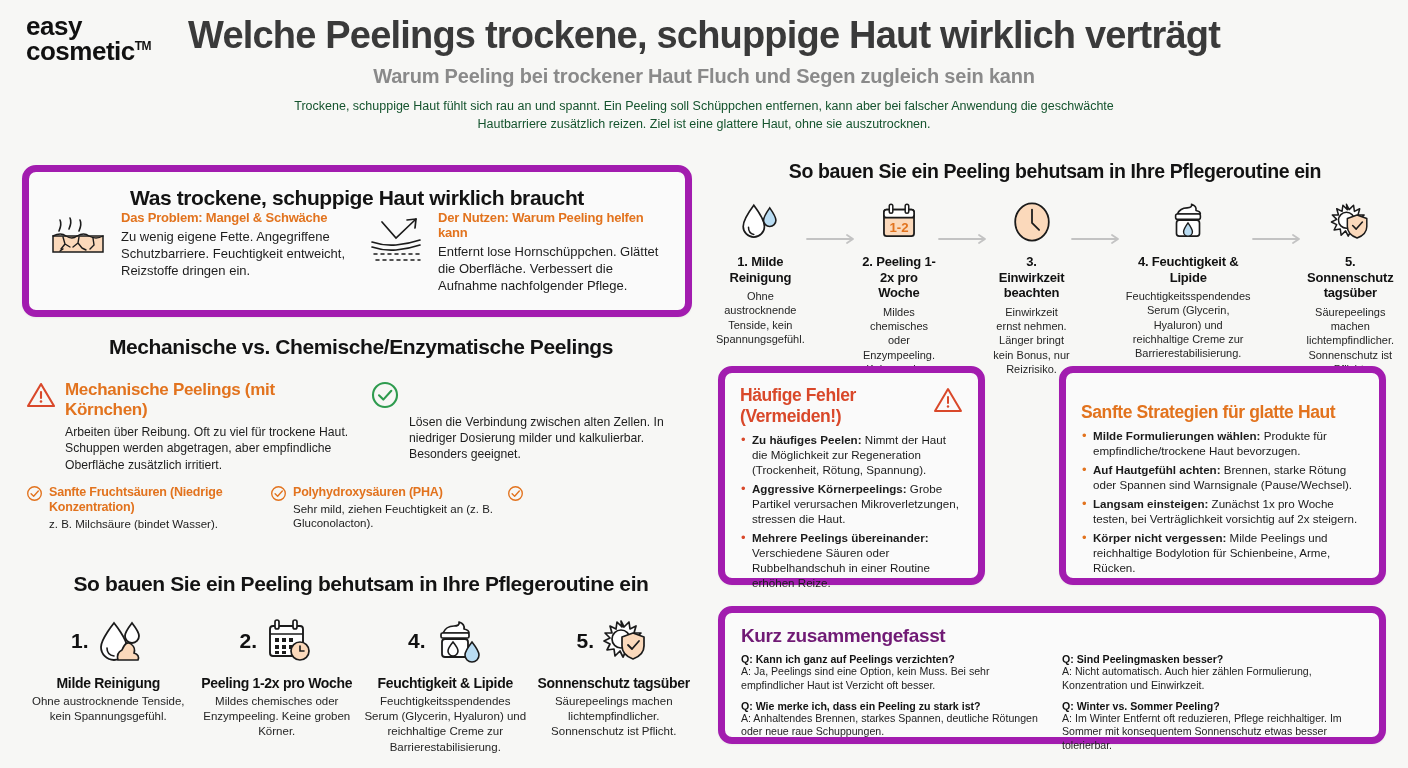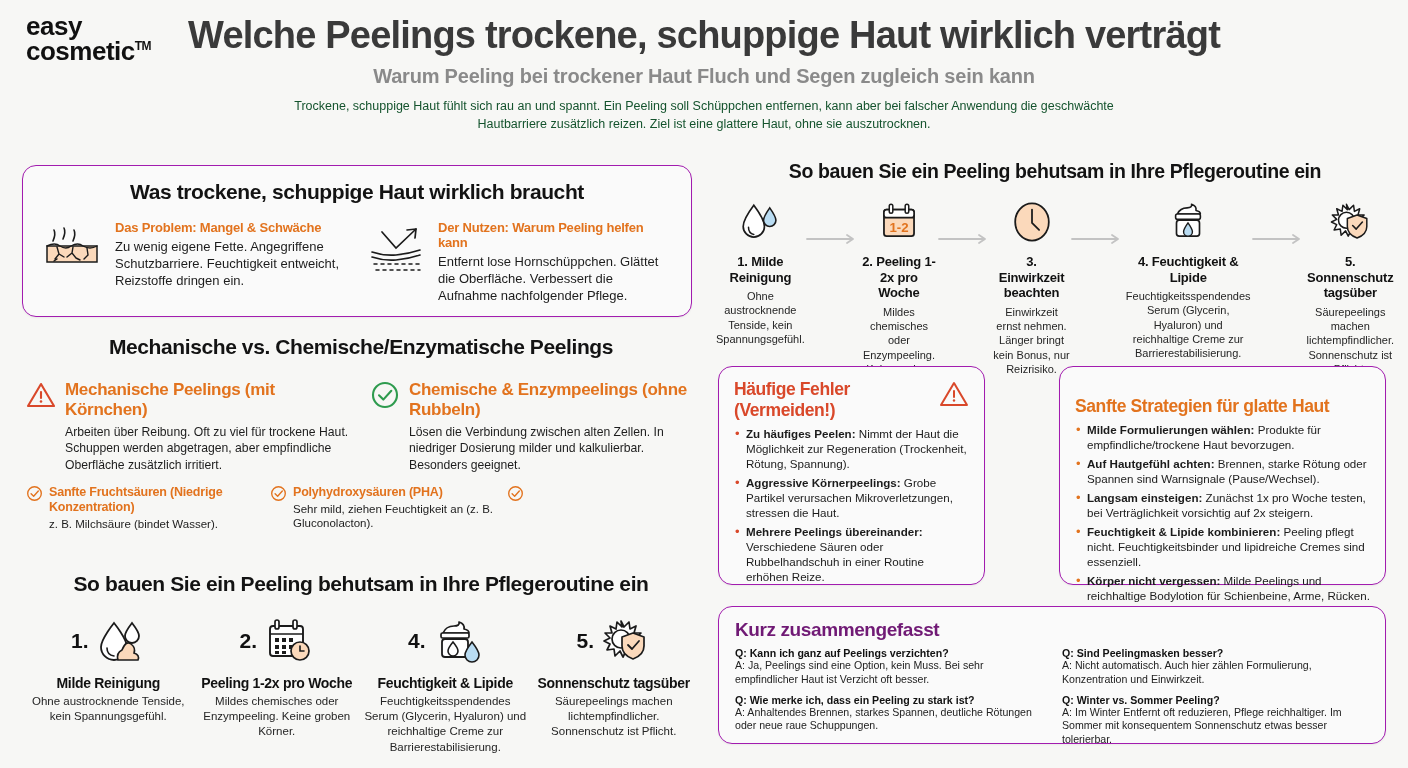--- a/index.html
+++ b/index.html
@@ -32,21 +32,21 @@
   .intro {
     text-align: center; margin-top: 9px;
     font-size: 12.5px; line-height: 1.45; color: #14532d;
     max-width: 830px; margin-left: auto; margin-right: auto;
   }
 
   
   .card {
     position: absolute;
     background: #fafafa;
-    border: 1px solid #a21caf;
+    border: 7px solid #a21caf;
     border-radius: 14px;
     box-shadow: 0 1px 2px rgba(0,0,0,.05);
   }
   .plain { position: absolute; }
 
   .sec-title {
     text-align: center; font-weight: 700; letter-spacing: -0.4px;
     color: #131313;
   }
 
@@ -121,21 +121,21 @@
       <span>easy</span><br>
       <span>cosmetic</span><span class="tm">TM</span>
     </div>
     <div class="headline">Welche Peelings trockene, schuppige Haut wirklich verträgt</div>
     <div class="subhead">Warum Peeling bei trockener Haut Fluch und Segen zugleich sein kann</div>
     <div class="intro">Trockene, schuppige Haut fühlt sich rau an und spannt. Ein Peeling soll Schüppchen entfernen, kann aber bei falscher Anwendung die geschwächte Hautbarriere zusätzlich reizen. Ziel ist eine glattere Haut, ohne sie auszutrocknen.</div>
   </div>
 
   <div class="card" style="left:22px; top:165px; width:670px; height:152px; padding:14px 20px 0 20px;">
     <div class="sec-title" style="font-size:21px;">Was trockene, schuppige Haut wirklich braucht</div>
-    <div class="twocol" style="margin-top:16px;">
+    <div class="twocol" style="margin-top:0;">
       <div class="col">
         <div class="skin-icon">
           <svg width="62" height="62" viewBox="0 0 62 62">
             <g stroke="#1b1b1b" stroke-width="1.6" fill="none" stroke-linecap="round">
               <path d="M10 21 q3 -7 1 -11 M20 19 q3 -7 1 -11 M30 21 q3 -7 1 -11"></path>
             </g>
             <path d="M4 26 h50 v16 h-50 z" fill="#fbd9bb" stroke="#1b1b1b" stroke-width="1.5"></path>
             <g stroke="#1b1b1b" stroke-width="1.4" fill="none" stroke-linecap="round">
               <path d="M4 26 q8 -4 13 0 q6 4 11 0 q7 -4 12 0 q7 4 14 0"></path>
               <path d="M14 27 l2 7 l-4 5 M16 34 l5 3 M14 39 l-3 2"></path>
@@ -191,21 +191,20 @@
       </div>
 
       <div class="colbody">
         <div class="mc-head">
           <span>
             <svg width="30" height="30" viewBox="0 0 30 30">
               <circle cx="15" cy="15" r="12" fill="none" stroke="#2e9b4e" stroke-width="2.1"></circle>
               <path d="M9 15.3 L13.3 19.6 L21.3 10.8" fill="none" stroke="#2e9b4e" stroke-width="2.1" stroke-linecap="round" stroke-linejoin="round"></path>
             </svg>
           </span>
-          <div class="mc-title">Chemische &amp; Enzympeelings (ohne Rubbeln)</div>
         </div>
         <div class="mc-body" style="margin-left:39px;">Lösen die Verbindung zwischen alten Zellen. In niedriger Dosierung milder und kalkulierbar. Besonders geeignet.</div>
       </div>
     </div>
 
     <div class="trio">
       <div class="trio-item" style="flex:0 0 232px;">
         <span>
           <svg width="17" height="17" viewBox="0 0 20 20">
               <circle cx="10" cy="10" r="8" fill="none" stroke="#e2731e" stroke-width="1.6"></circle>
@@ -434,21 +433,20 @@
       <li><b>Mehrere Peelings übereinander:</b><span> Verschiedene Säuren oder Rubbelhandschuh in einer Routine erhöhen Reize.</span></li>
     </ul>
   </div>
 
   <div class="card" style="left:1059px; top:366px; width:327px; height:219px; padding:29px 15px;">
     <div class="box-h org">Sanfte Strategien für glatte Haut</div>
     <ul class="bul">
       <li><b>Milde Formulierungen wählen:</b><span> Produkte für empfindliche/trockene Haut bevorzugen.</span></li>
       <li><b>Auf Hautgefühl achten:</b><span> Brennen, starke Rötung oder Spannen sind Warnsignale (Pause/Wechsel).</span></li>
       <li><b>Langsam einsteigen:</b><span> Zunächst 1x pro Woche testen, bei Verträglichkeit vorsichtig auf 2x steigern.</span></li>
-      <li><b>Feuchtigkeit &amp; Lipide kombinieren:</b><span> Peeling pflegt nicht. Feuchtigkeitsbinder und lipidreiche Cremes sind essenziell.</span></li>
       <li><b>Körper nicht vergessen:</b><span> Milde Peelings und reichhaltige Bodylotion für Schienbeine, Arme, Rücken.</span></li>
     </ul>
   </div>
 
   <div class="card" style="left:718px; top:606px; width:668px; height:138px; padding:12px 16px;">
     <div class="faq-h">Kurz zusammengefasst</div>
     <div class="faq-grid">
       <div class="faq-col">
         <div class="faq-q">Q: Kann ich ganz auf Peelings verzichten?</div>
         <div class="faq-a">A: Ja, Peelings sind eine Option, kein Muss. Bei sehr empfindlicher Haut ist Verzicht oft besser.</div>

